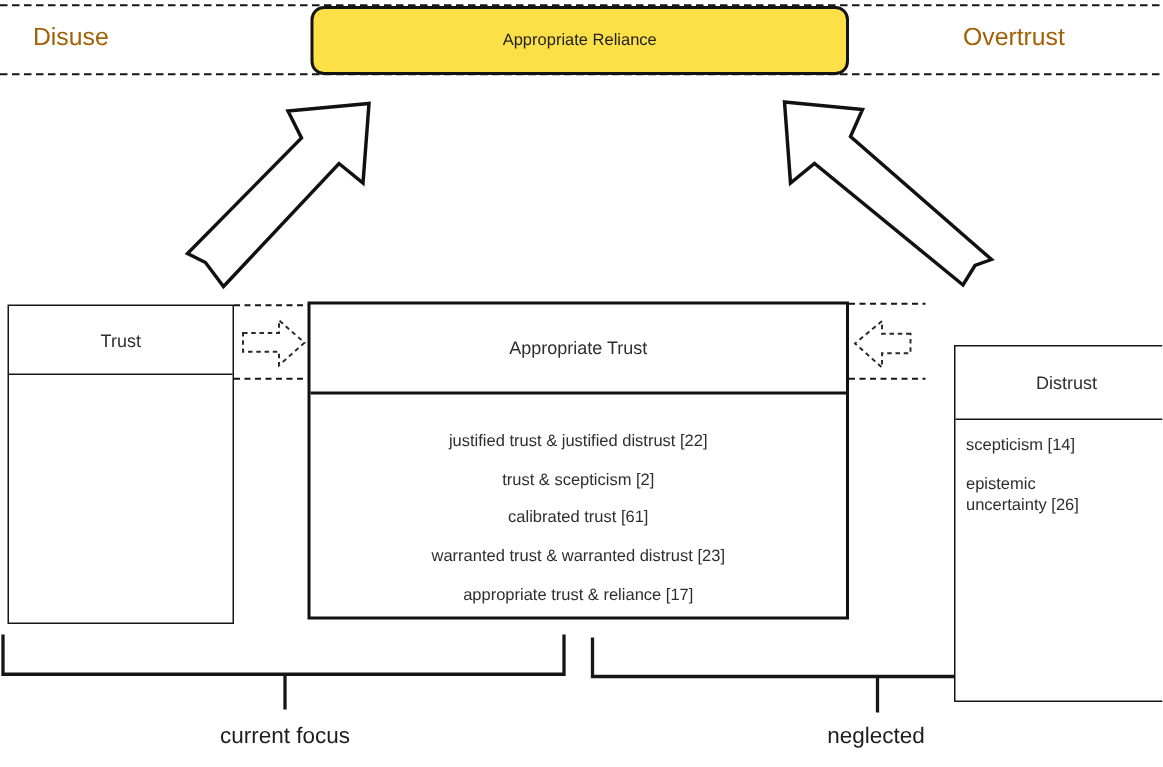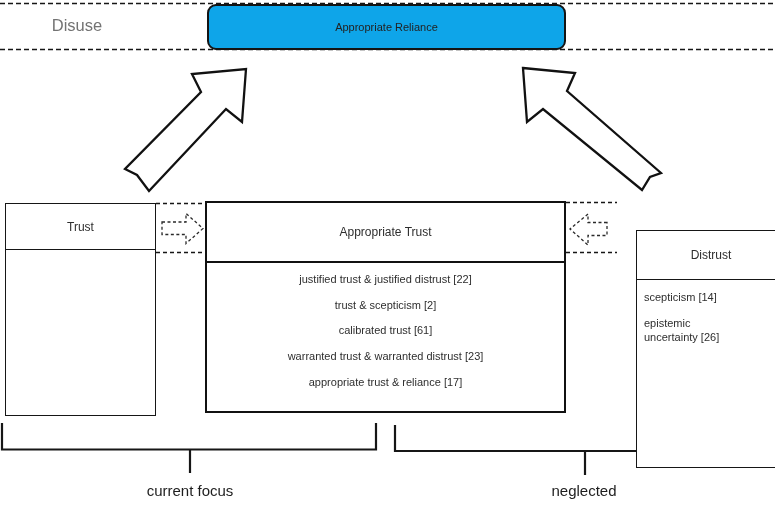--- a/index.html
+++ b/index.html
@@ -2,40 +2,40 @@
 <html><head>
 <meta charset="utf-8">
 <style>
   html,body{margin:0;padding:0;background:#fff;}
   #canvas{
     position:relative;width:775px;height:511px;background:#fff;overflow:hidden;
     font-family:"Liberation Sans", sans-serif;color:#2b2b2b;
   }
   #linework{position:absolute;left:0;top:0;z-index:1;}
   .toplabel{
-    position:absolute;top:16px;width:110px;text-align:center;
-    font-size:16.5px;color:#737373;z-index:2;
+    position:absolute;top:16px;width:110px;
+    font-size:16.5px;color:#a16207;z-index:2;
   }
   #reliance-box{
     position:absolute;left:207px;top:4px;width:355px;height:42px;
-    border:2px solid #141414;border-radius:9px;background:#0ea5e9;z-index:2;
+    border:2px solid #141414;border-radius:9px;background:#fde047;z-index:2;
     display:flex;align-items:center;justify-content:center;font-size:11px;color:#222;
   }
   .dbox{position:absolute;background:#fff;z-index:2;box-sizing:border-box;}
   #trust-box{left:5px;top:203px;width:151px;height:213px;border:1.5px solid #161616;}
   #appropriate-trust-box{left:205px;top:201px;width:361px;height:212px;border:2.5px solid #111;}
   #distrust-box{left:636px;top:202px;width:150px;height:238px;border:1.5px solid #161616;margin-top:28px;}
   .dbox .hdr{
     display:flex;align-items:center;justify-content:center;
     font-size:12px;color:#2e2e2e;box-sizing:border-box;
   }
   #trust-box .hdr{height:46px;border-bottom:1.5px solid #161616;}
   #appropriate-trust-box .hdr{height:60px;border-bottom:2.5px solid #111;}
   #distrust-box .hdr{height:49px;border-bottom:1.5px solid #161616;}
-  #appropriate-trust-box .items{padding-top:3px;}
+  #appropriate-trust-box .items{padding-top:18px;}
   #appropriate-trust-box .item{
     height:25.8px;display:flex;align-items:center;justify-content:center;
     font-size:11px;color:#2e2e2e;
   }
   #distrust-box .items{padding:10px 0 0 7px;}
   #distrust-box .item{
     width:92px;font-size:11px;line-height:14px;color:#2e2e2e;margin-bottom:12px;
   }
   .bottomlabel{
     position:absolute;top:482px;width:170px;text-align:center;
@@ -68,20 +68,21 @@
     <path d="M2 423 L2 449.5 L376 449.5 L376 423" fill="none" stroke="#161616" stroke-width="2.2"></path>
     <path d="M190 449.5 L190 473" fill="none" stroke="#161616" stroke-width="2.2"></path>
     <path d="M395 425 L395 451 L772 451 L772 424" fill="none" stroke="#161616" stroke-width="2.2"></path>
     <path d="M585 451 L585 475" fill="none" stroke="#161616" stroke-width="2.2"></path>
   </svg>
 
   <div class="toplabel" style="left:22px;">Disuse</div>
   <div id="reliance-box">
     <span>Appropriate Reliance</span>
   </div>
+  <div class="toplabel" style="left:642px;">Overtrust</div>
 
   <div class="dbox" id="trust-box">
     <div class="hdr">Trust</div>
     <div class="body"></div>
   </div>
 
   <div class="dbox" id="appropriate-trust-box">
     <div class="hdr">Appropriate Trust</div>
     <div class="items">
       <div class="item">justified trust &amp; justified distrust [22]</div>

